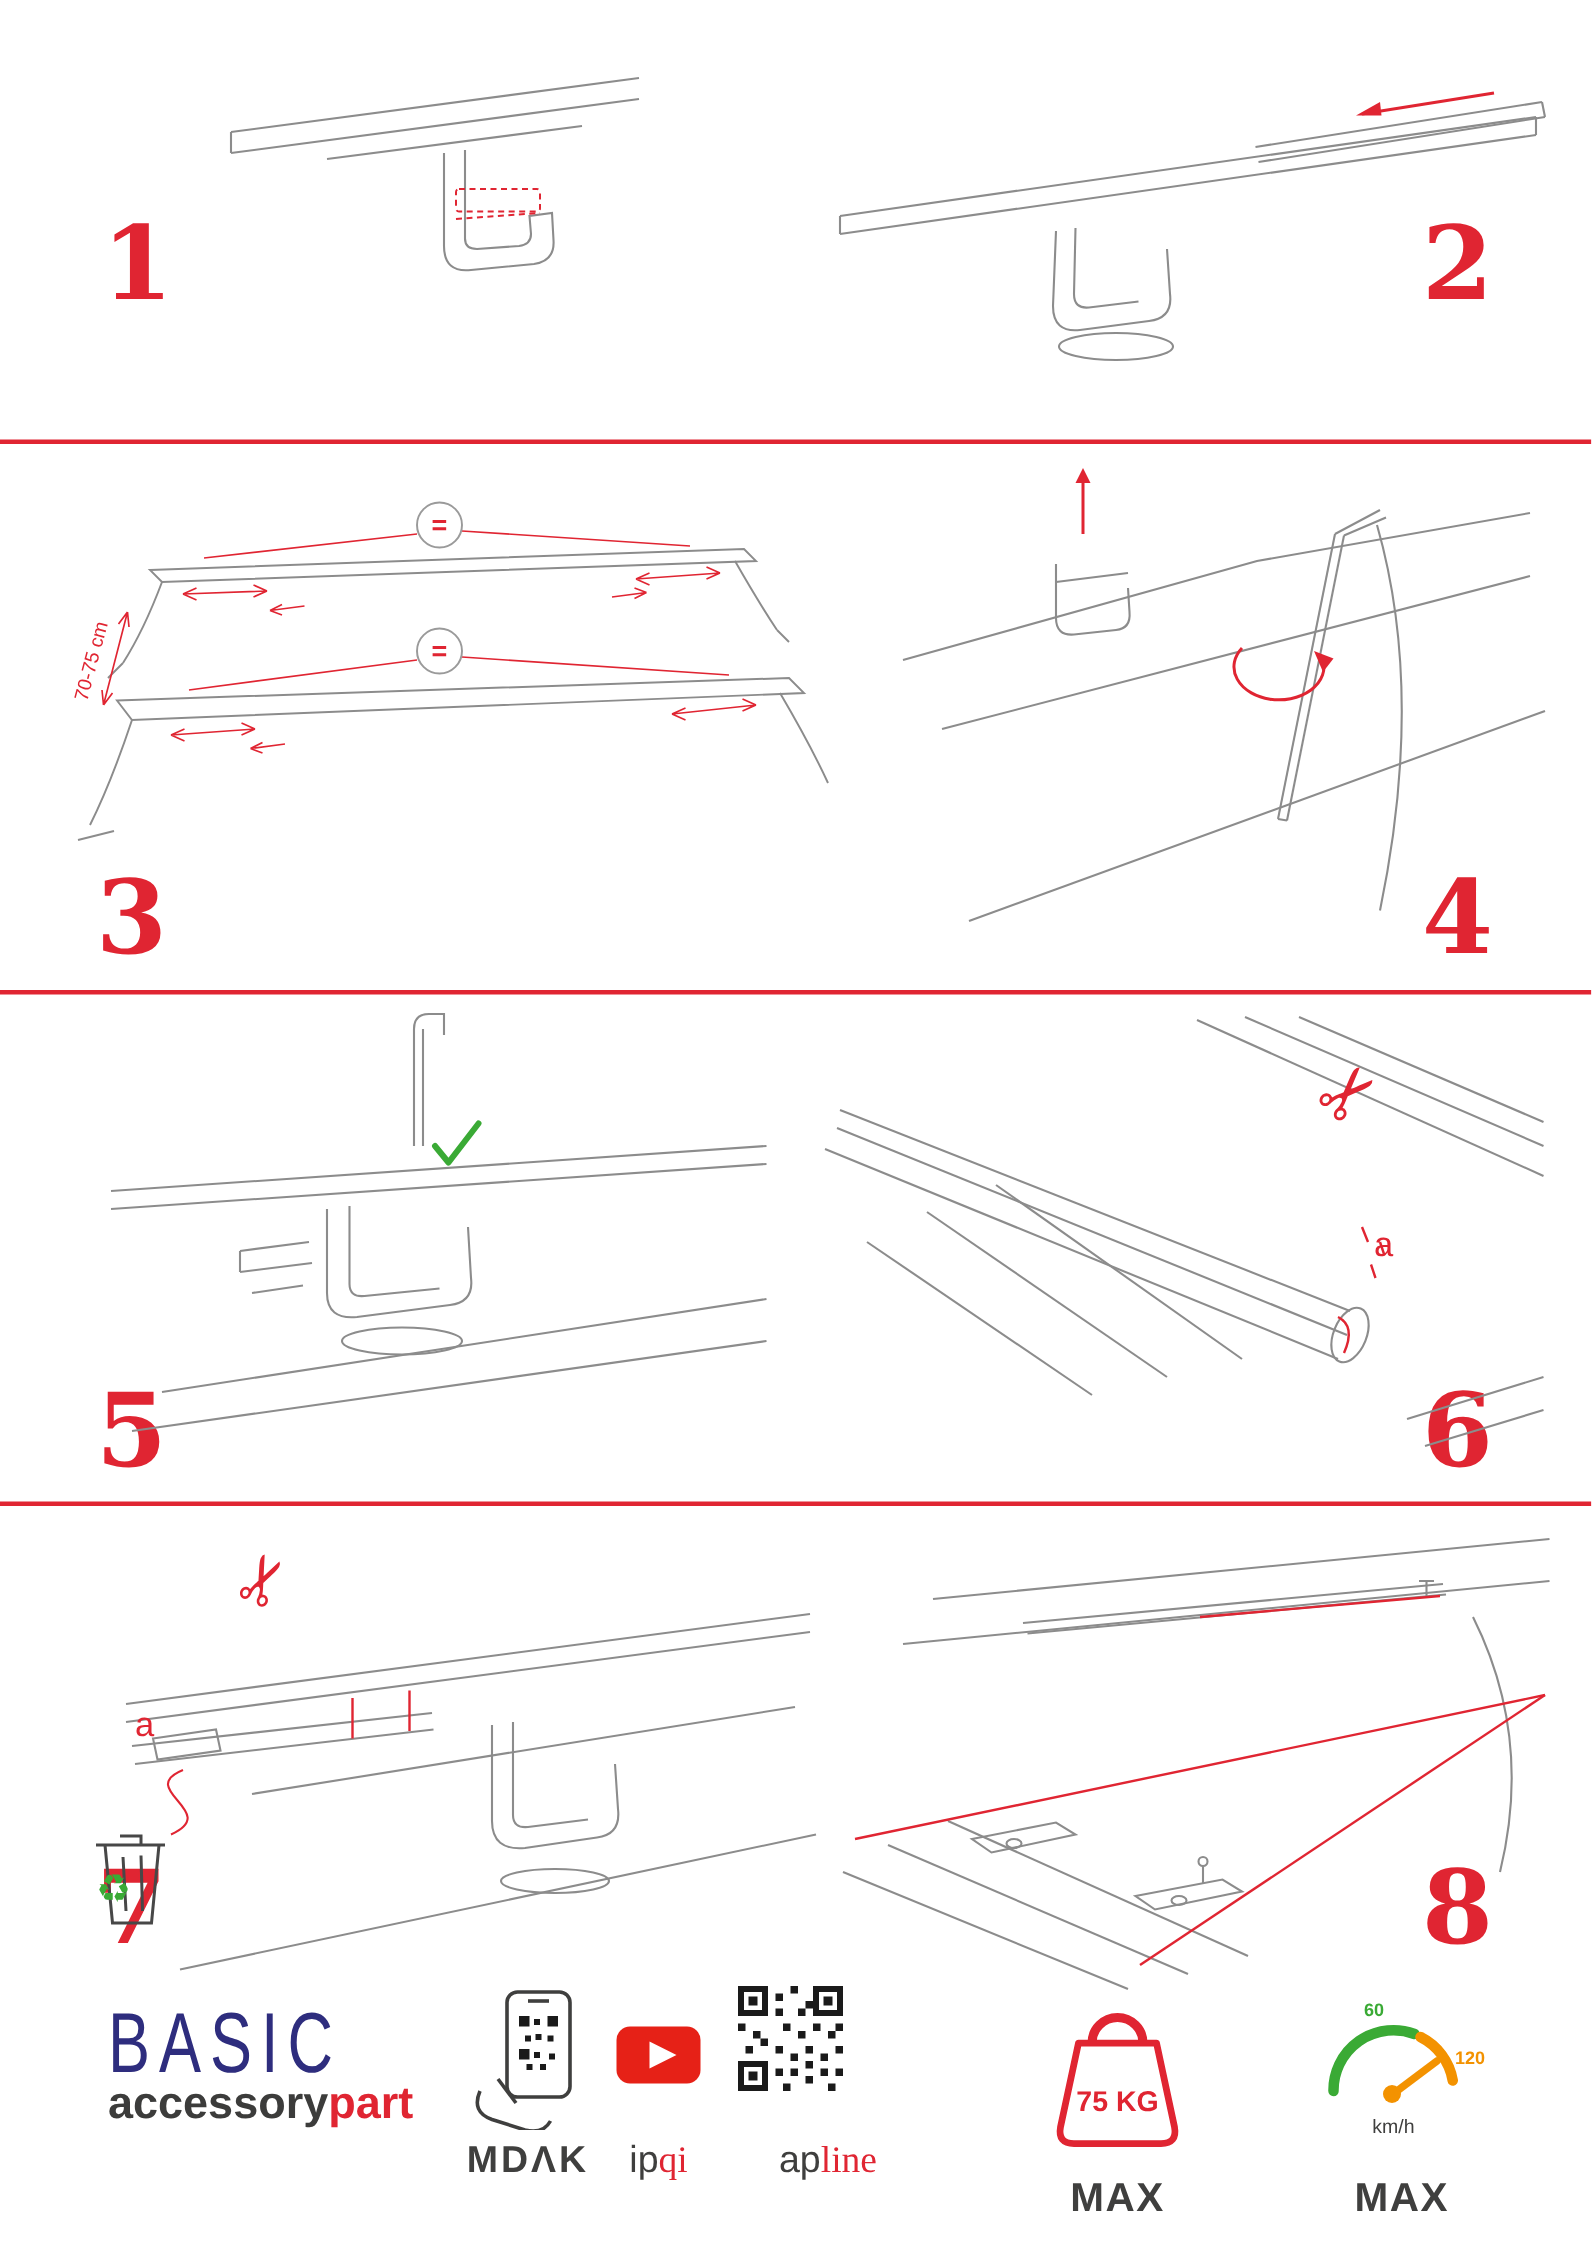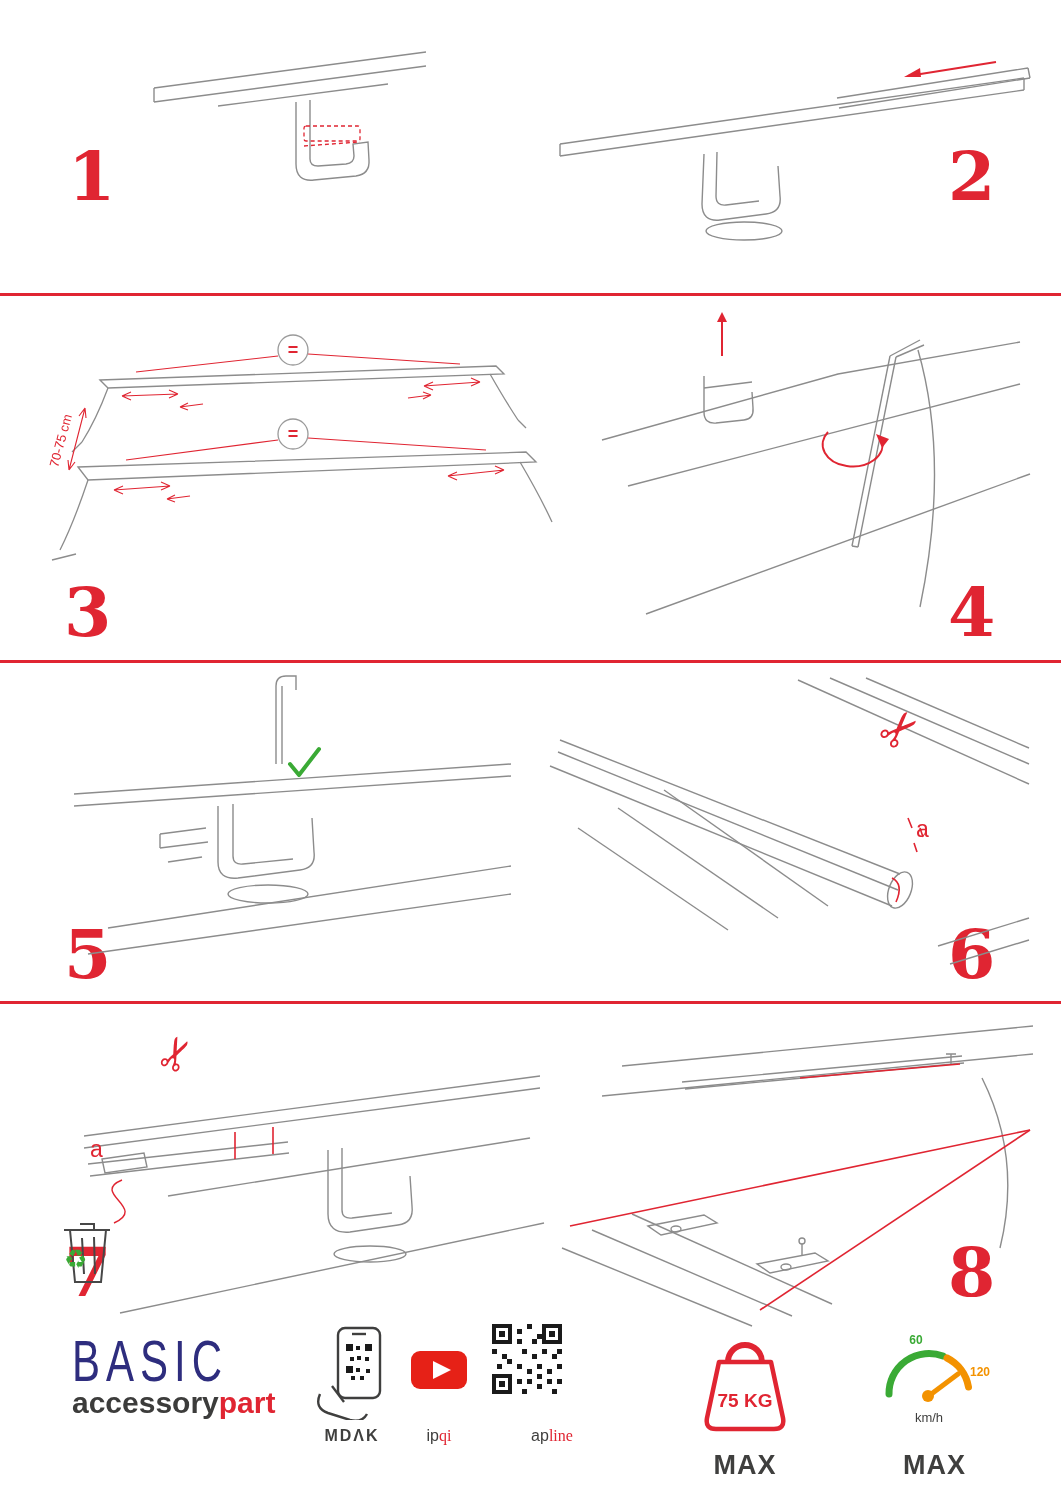--- a/index.html
+++ b/index.html
@@ -13,21 +13,21 @@
   svg text{font-family:"Liberation Sans",sans-serif;}
   .overlay-a{position:absolute;color:#e02532;font-size:23px;line-height:1;}
   .scissors{position:absolute;color:#e02532;line-height:1;}
   .recycle{position:absolute;color:#3aaa35;font-size:26px;line-height:1;}
   
   .brand{position:absolute;left:72px;top:1334px;width:210px;}
   .brand-title{font-size:42px;font-weight:500;letter-spacing:6px;color:#2e2d7e;
                transform:scaleY(1.35);transform-origin:top left;line-height:1;}
   .brand-sub{margin-top:12px;font-size:30px;font-weight:700;color:#3c3c3b;line-height:1;}
   .brand-sub .red{color:#e02532;}
-  .icon-label{position:absolute;top:1428px;text-align:center;font-size:16px;color:#3f3f3e;line-height:1;}
+  .icon-label{position:absolute;top:1428px;text-align:center;font-size:25px;color:#3f3f3e;line-height:1;}
   .icon-label .red{color:#e02532;font-family:Liberation Serif, serif;}
   .app-label{font-weight:700;letter-spacing:2px;}
   .max-label{position:absolute;top:1452px;text-align:center;font-size:27px;font-weight:600;
              color:#3f3f3e;letter-spacing:1px;line-height:1;}
 </style>
 </head>
 <body>
 
 <div class="page">
 

